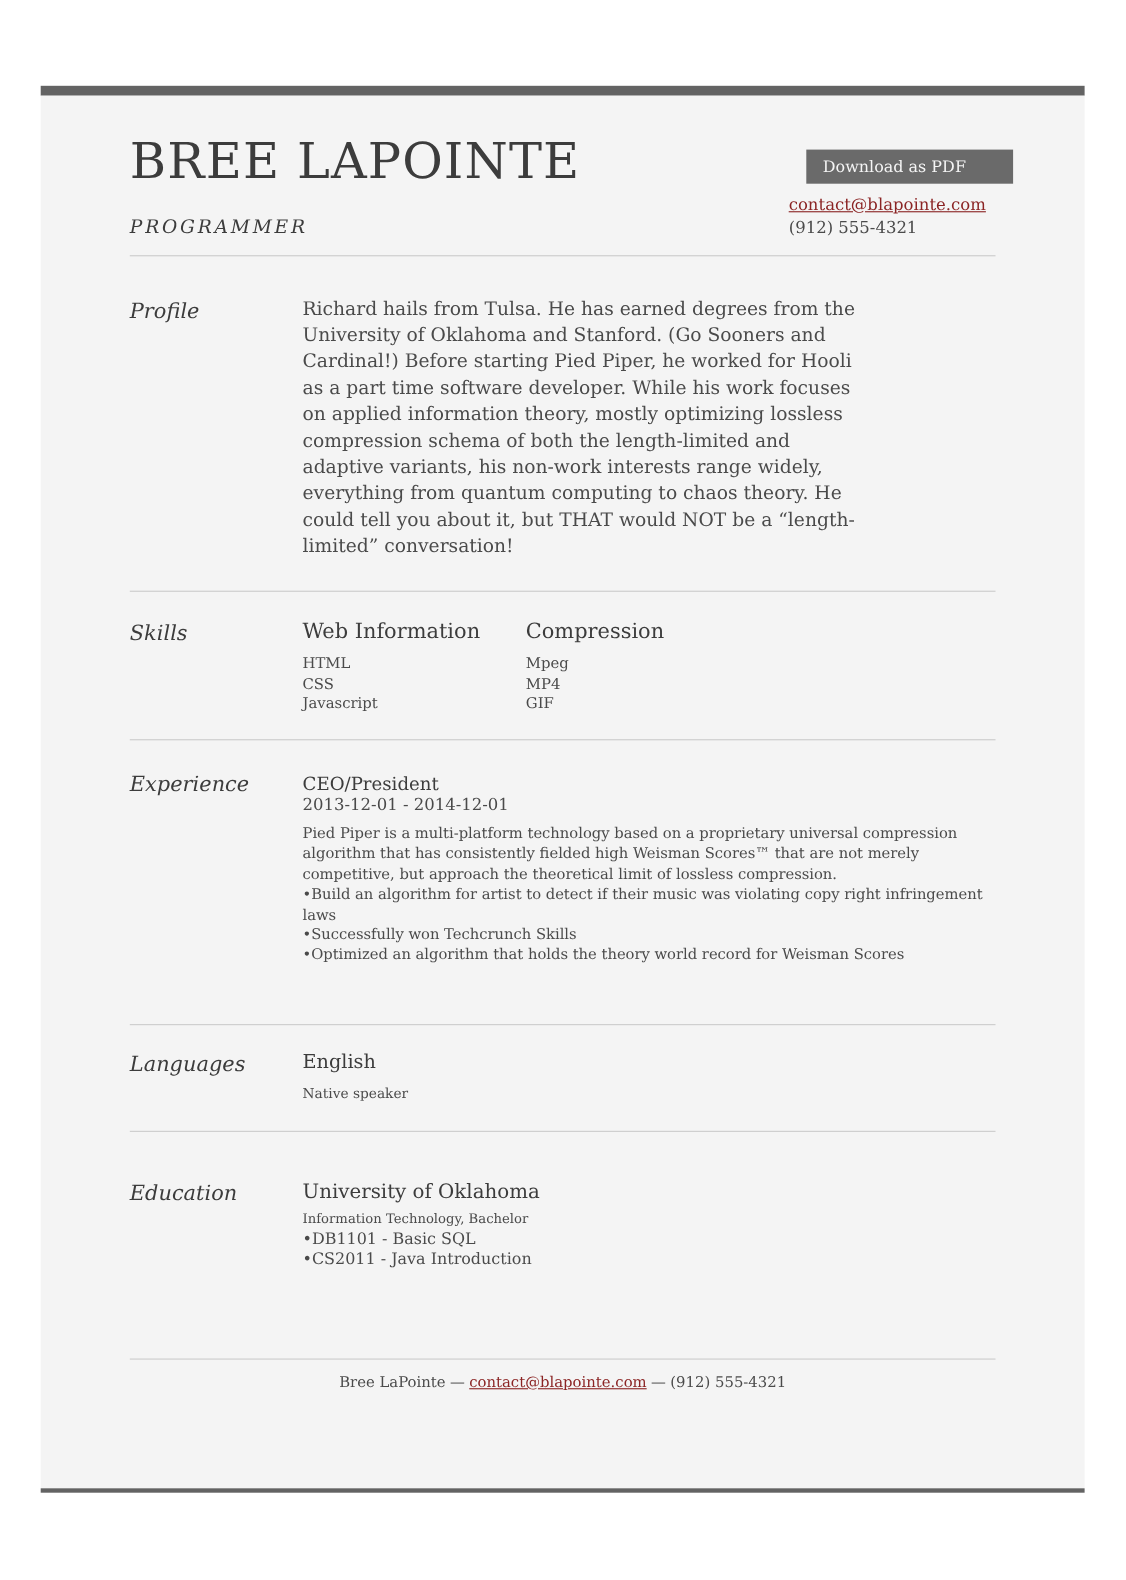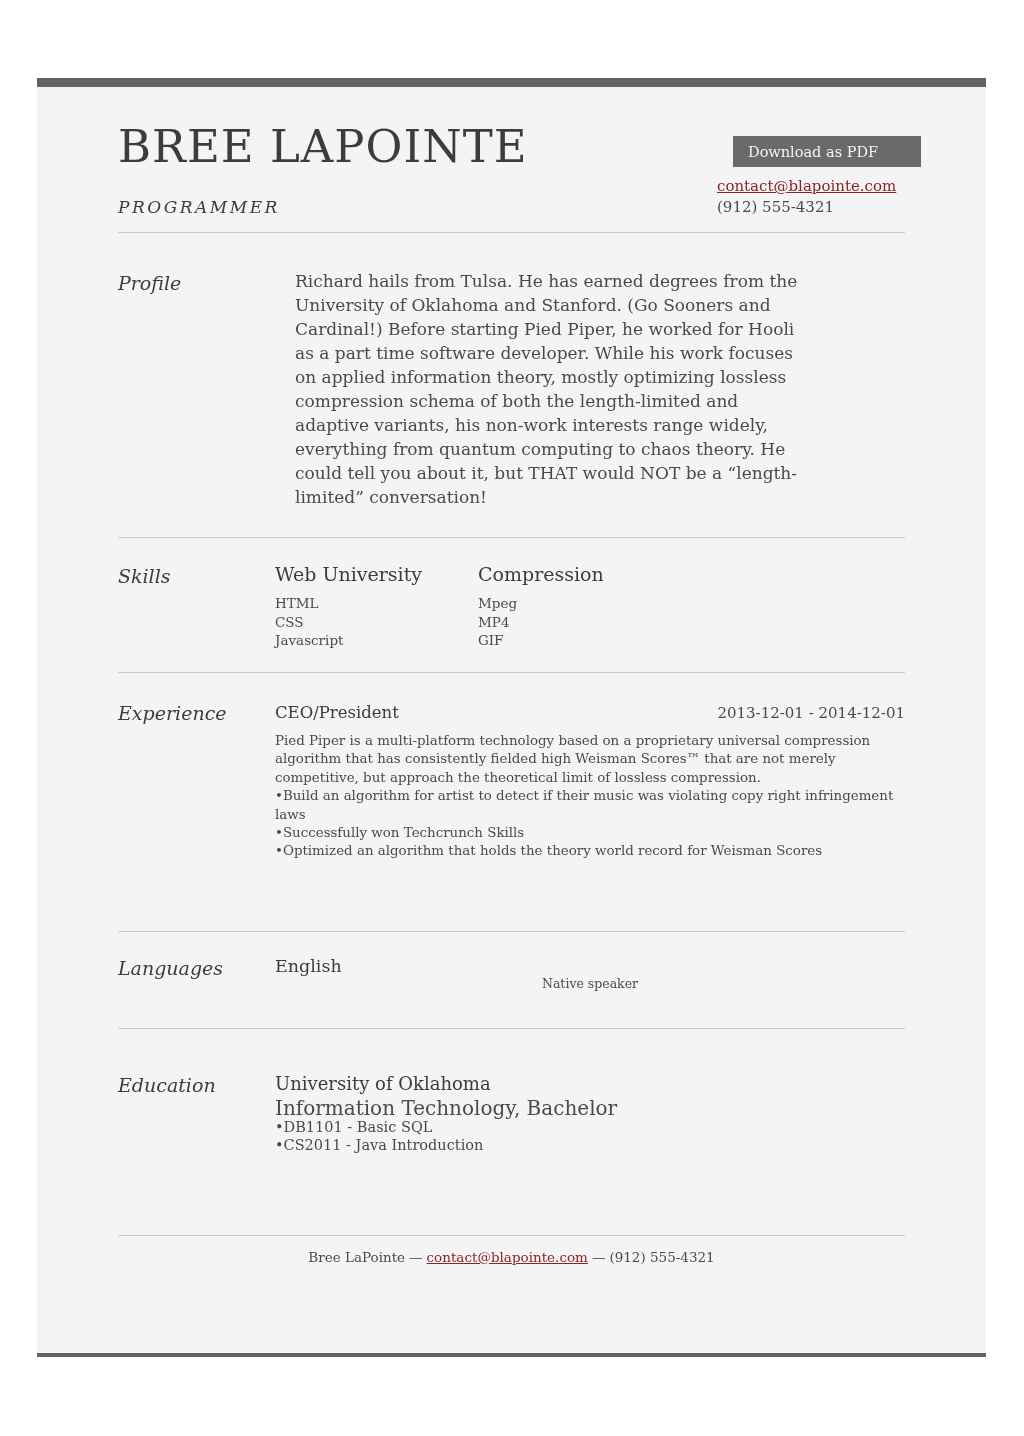--- a/index.html
+++ b/index.html
@@ -48,48 +48,48 @@
   .phone { margin-top: 3px; font-size: 15px; color: var(--body); }
 
   
   .section { display: flex; border-top: 1px solid var(--divider); }
   .section-label {
     width: 157px; flex-shrink: 0; font-style: italic; font-size: 19px;
     color: var(--heading); line-height: 1.15;
   }
   .section-content { flex: 1; min-width: 0; }
 
-  .sec-profile   { min-height: 305px; padding-top: 40px; gap: 20px; }
+  .sec-profile   { min-height: 305px; padding-top: 40px; }
   .sec-skills    { min-height: 135px; padding-top: 28px; }
   .sec-experience{ min-height: 259px; padding-top: 30px; }
   .sec-languages { min-height: 97px;  padding-top: 26px; }
   .sec-education { min-height: 207px; padding-top: 46px; }
 
   .profile-text {
     margin: -4px 0 0 0; width: 512px; font-size: 17px; line-height: 24px;
     color: var(--body);
   }
 
   .skill-groups { display: flex; }
   .skill-group { width: 203px; }
   .skill-group-name { font-size: 19px; color: var(--heading); margin: -3px 0 9px 0; }
   .skill-item { font-size: 13.5px; line-height: 18.5px; color: var(--body); }
 
-  .job-header { display: flex; justify-content: space-between; align-items: baseline; }
+  .job-header { display: flex; justify-content: space-between; align-items: baseline; flex-direction: column; }
   .job-title { font-size: 16.5px; color: var(--heading); }
   .job-dates { font-size: 15px; color: var(--body); }
   .job-desc { margin-top: 10px; font-size: 13.4px; line-height: 18.4px; color: var(--body); }
   .job-summary { margin: 0; }
   .bullet::before { content: "\2022 "; }
 
   .lang-name { font-size: 17.5px; color: var(--heading); margin-top: -2px; }
-  .lang-level { font-size: 12.5px; color: var(--body); text-align: center; }
+  .lang-level { margin-top: 10px; font-size: 12.5px; color: var(--body); }
 
   .edu-school { font-size: 18px; color: var(--heading); margin-top: -2px; }
-  .edu-degree { margin-top: 5px; font-size: 20px; line-height: 18.5px; color: var(--body); }
+  .edu-degree { margin-top: 5px; font-size: 12px; line-height: 18.5px; color: var(--body); }
   .edu-course { font-size: 14.5px; line-height: 18.5px; color: var(--body); }
 
   
   .footer {
     display: block; min-height: 118px; padding-top: 13px; border-top: 1px solid var(--divider);
     text-align: center; font-size: 13.5px; color: var(--body);
   }
   .footer .sep { margin: 0 4px; }
   .footer-email { color: var(--link); text-decoration: underline; cursor: pointer; }
 </style>
@@ -119,21 +119,21 @@
         <div class="section-content">
           <p class="profile-text">Richard hails from Tulsa. He has earned degrees from the University of Oklahoma and Stanford. (Go Sooners and Cardinal!) Before starting Pied Piper, he worked for Hooli as a part time software developer. While his work focuses on applied information theory, mostly optimizing lossless compression schema of both the length-limited and adaptive variants, his non-work interests range widely, everything from quantum computing to chaos theory. He could tell you about it, but THAT would NOT be a “length-limited” conversation!</p>
         </div>
       </section>
 
       <section class="section sec-skills">
         <div class="section-label">Skills</div>
         <div class="section-content">
           <div class="skill-groups">
             <div class="skill-group">
-              <div class="skill-group-name">Web University</div>
+              <div class="skill-group-name">Web Information</div>
               <div class="skill-item">HTML</div>
               <div class="skill-item">CSS</div>
               <div class="skill-item">Javascript</div>
             </div>
             <div class="skill-group">
               <div class="skill-group-name">Compression</div>
               <div class="skill-item">Mpeg</div>
               <div class="skill-item">MP4</div>
               <div class="skill-item">GIF</div>
             </div>

